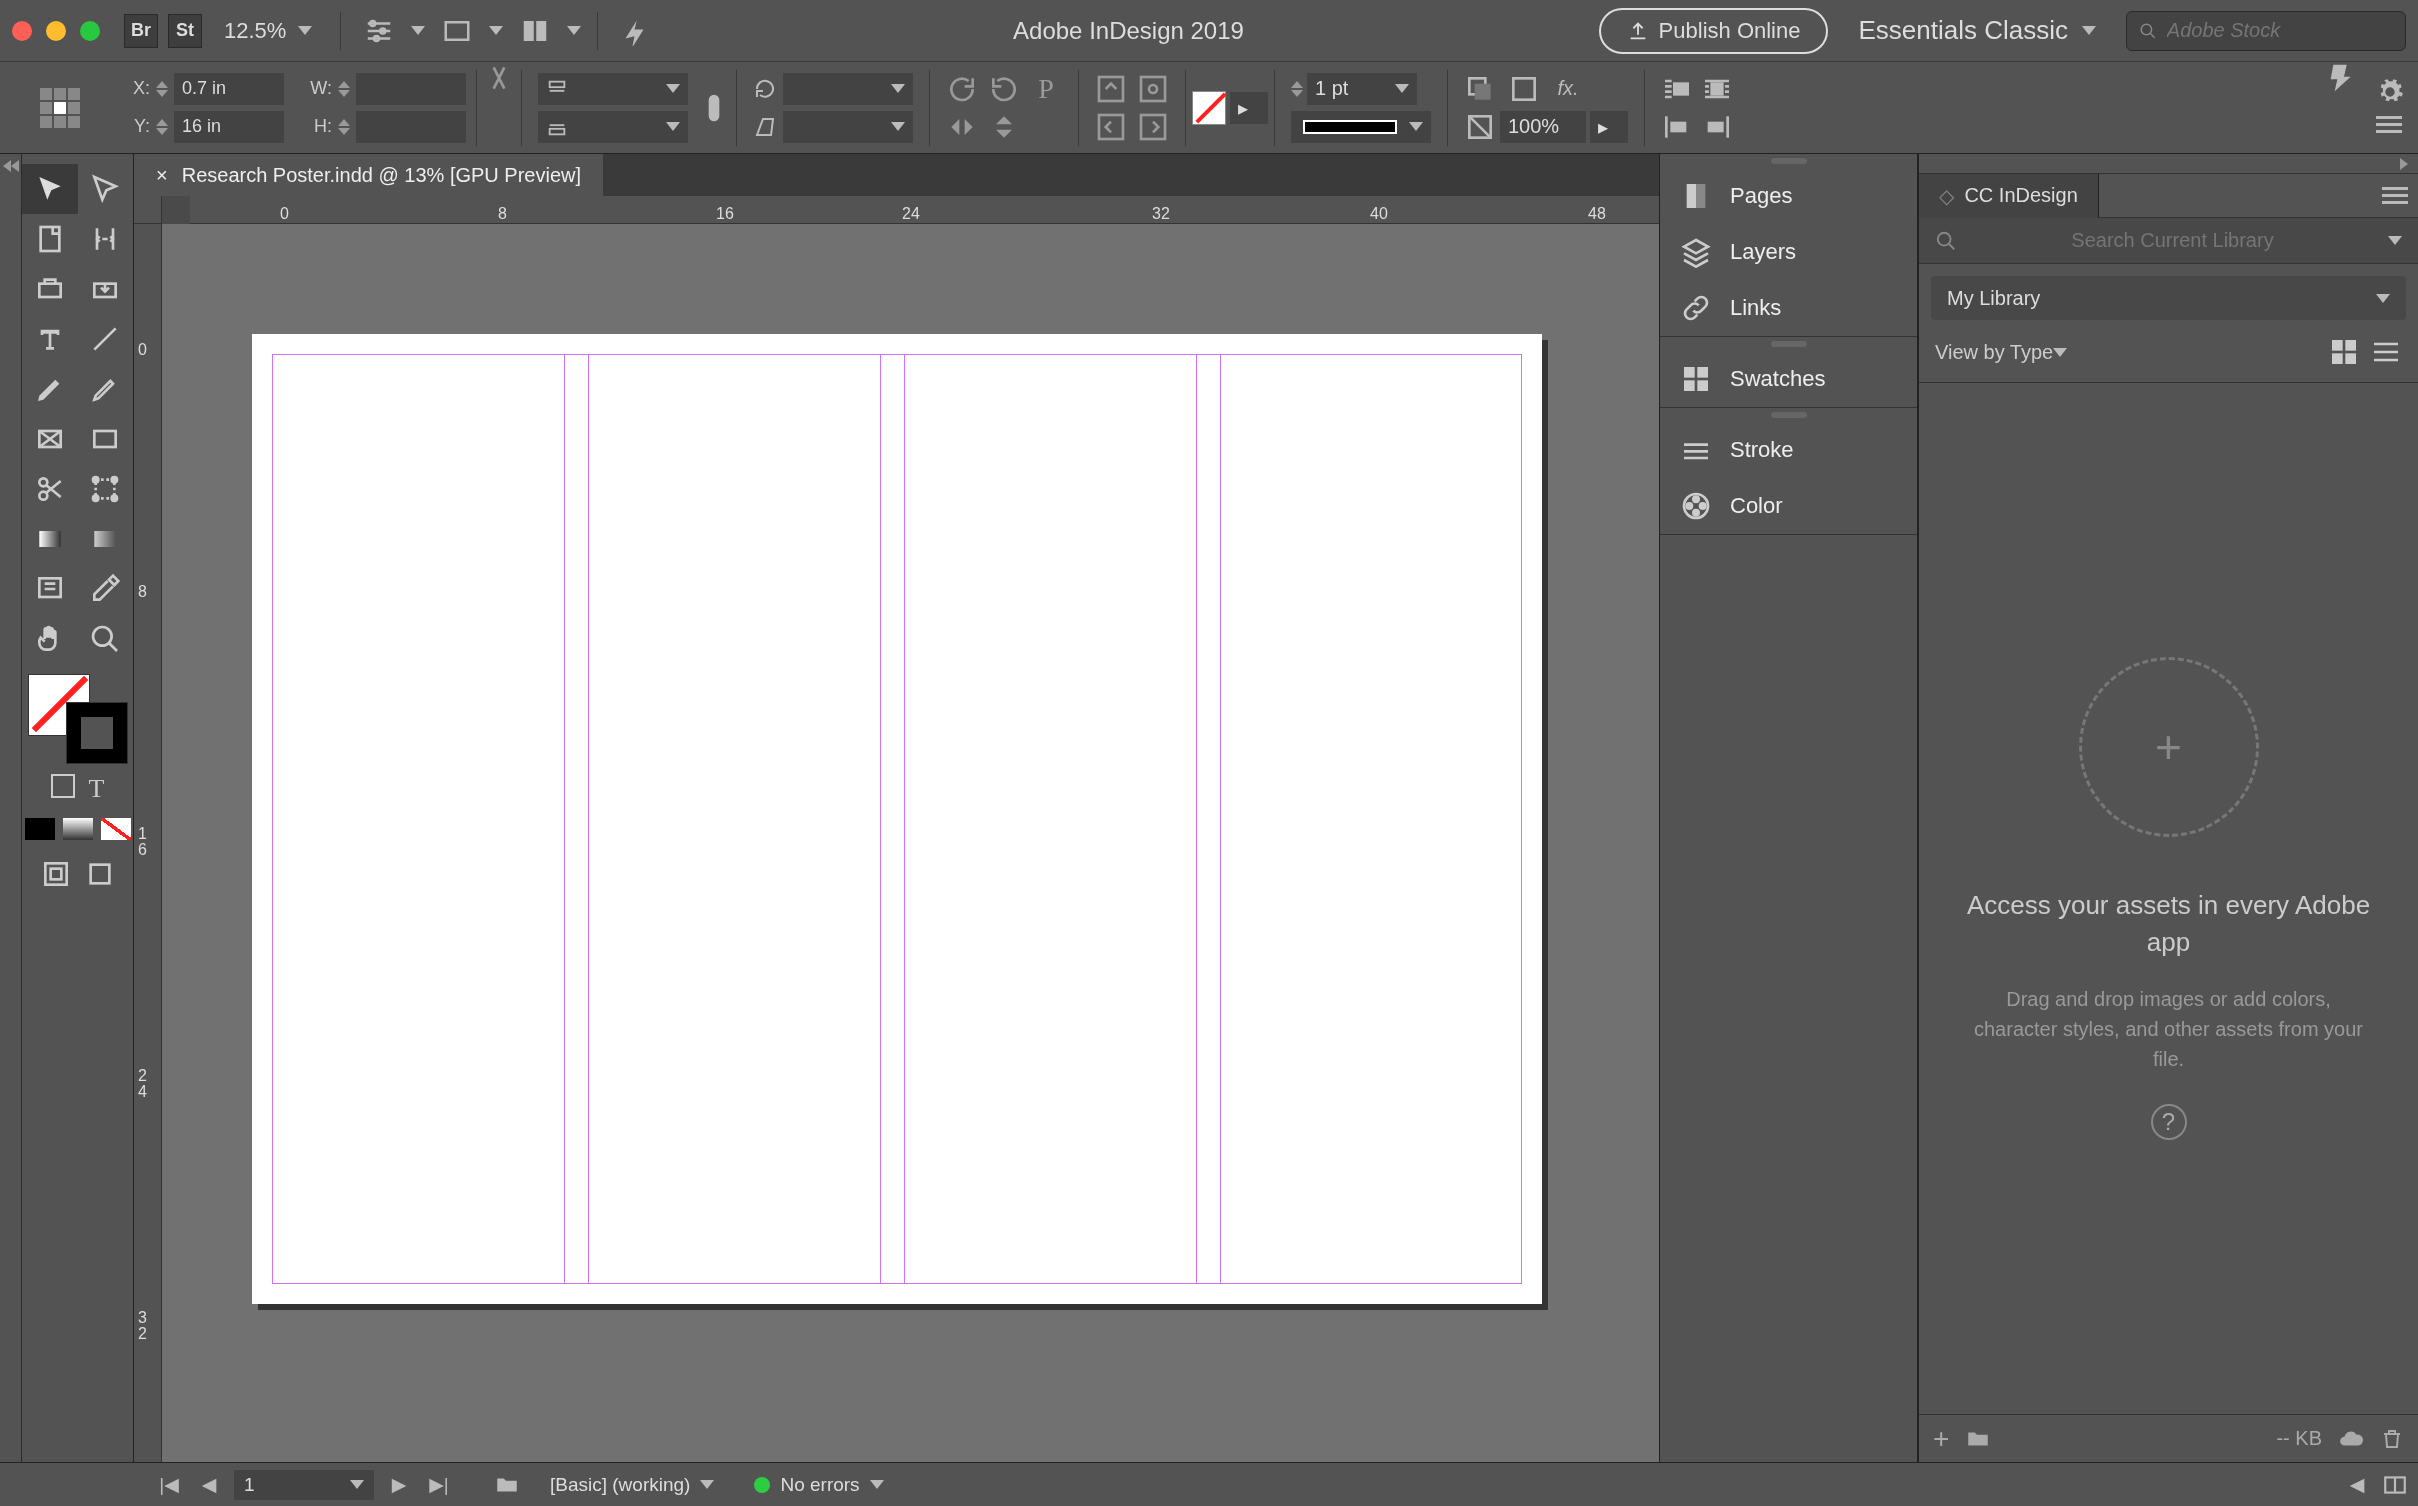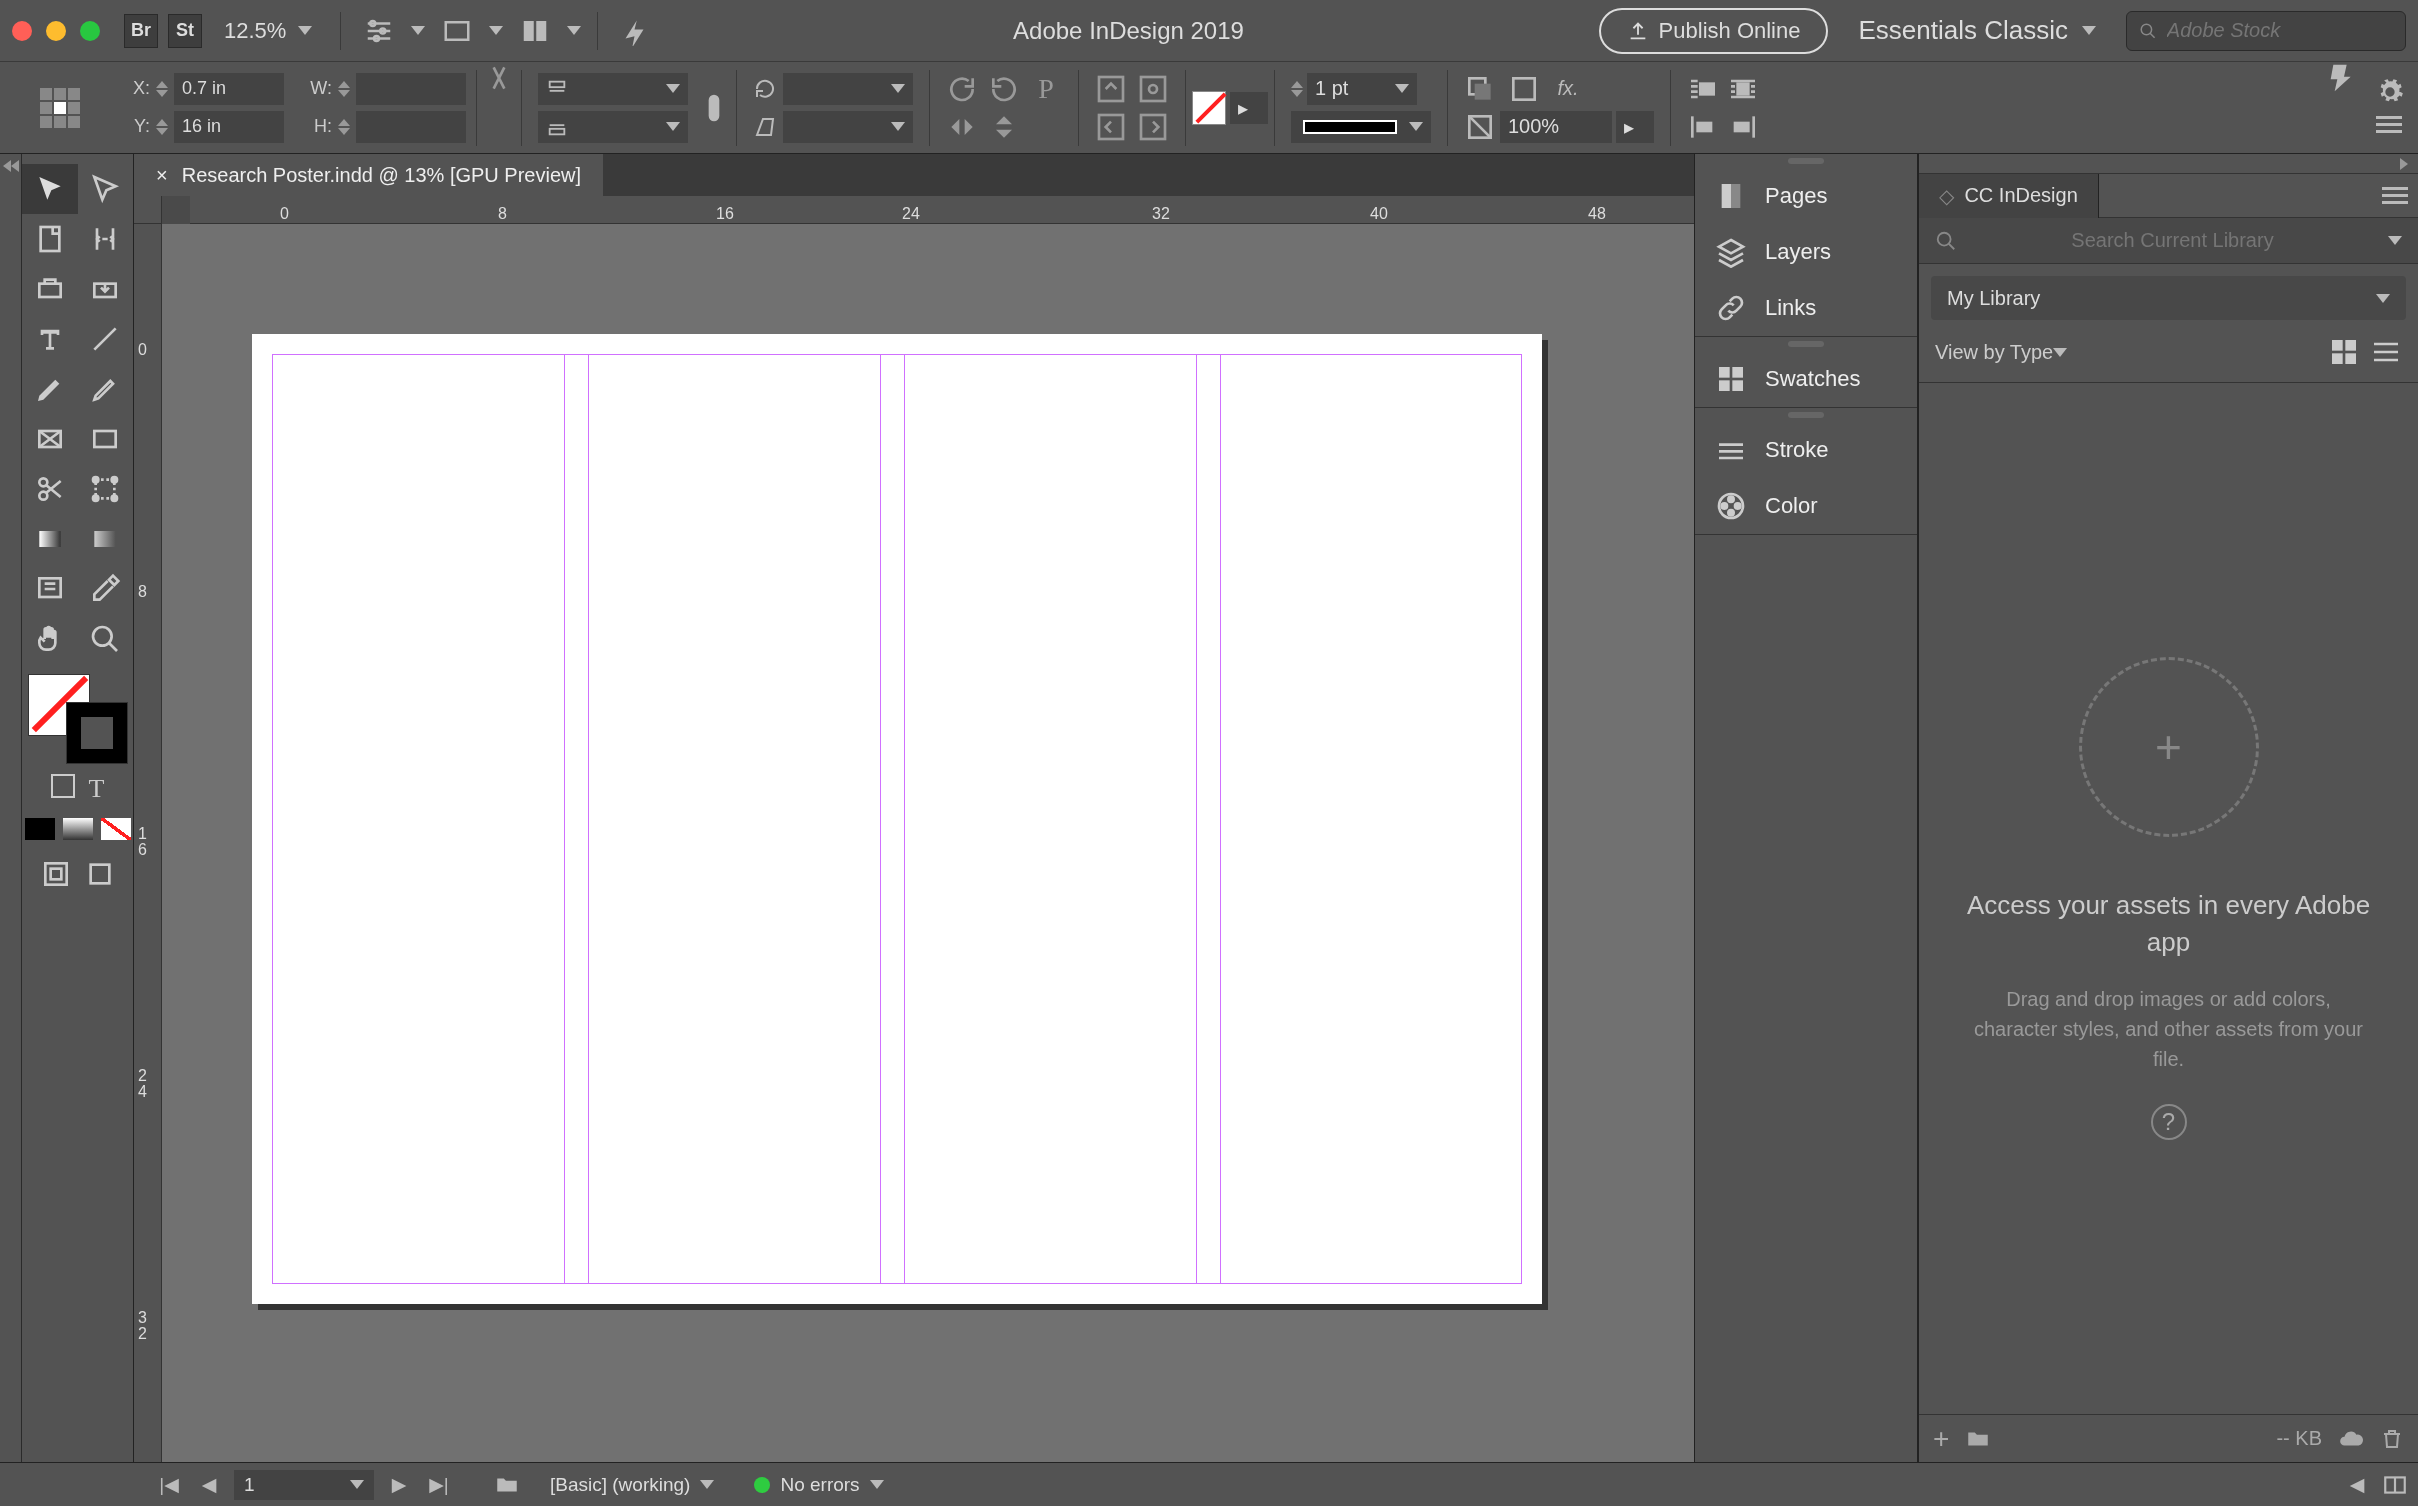--- a/index.html
+++ b/index.html
@@ -68,21 +68,21 @@
 .ruler-h { height:28px; background:#535353; border-bottom:1px solid #333; display:flex; align-items:flex-end; position:relative; margin-left:28px;}
 .ruler-h .tick{position:absolute;bottom:0;font-size:16px;color:#ddd;}
 .canvas-wrap{flex:1;display:flex;}
 .ruler-v{width:28px;background:#535353;border-right:1px solid #333;position:relative;}
 .ruler-v .tick{position:absolute;left:4px;font-size:16px;color:#ddd;line-height:1;}
 .pasteboard{flex:1;background:#717171;position:relative;overflow:hidden;}
 .page{position:absolute;left:90px;top:110px;width:1290px;height:970px;background:#fff;box-shadow:6px 6px 0 #333;}
 .margin{position:absolute;inset:20px;border:1px solid #d070ff;}
 .colguide{position:absolute;top:20px;bottom:20px;width:1px;background:#d070ff;}
 
-.midpanels { width:224px; background:#535353; border-left:1px solid #222; border-right:1px solid #222; }
+.midpanels { width:259px; background:#535353; border-left:1px solid #222; border-right:1px solid #222; }
 .mp-group{border-bottom:1px solid #333;}
 .mp-handle{height:14px;display:flex;justify-content:center;align-items:center;}
 .mp-handle div{width:36px;height:6px;background:#666;border-radius:3px;}
 .mp-item{height:56px;display:flex;align-items:center;gap:18px;padding:0 20px;font-size:22px;color:#eee;}
 .mp-item svg{width:32px;height:32px;}
 
 .rpanel { width:500px; background:#535353; border-left:1px solid #222; display:flex; flex-direction:column;}
 .rp-top{height:20px;border-bottom:1px solid #333;display:flex;align-items:center;padding:0 10px;justify-content:space-between;}
 .rp-top .arr{width:0;height:0;border-top:6px solid transparent;border-bottom:6px solid transparent;border-left:8px solid #999;}
 .rp-tabbar{height:44px;display:flex;align-items:center;border-bottom:1px solid #333;}
@@ -368,21 +368,21 @@
         </div>
         <div class="ico" style="font-style:italic;font-size:20px;color:#bbb">fx.</div>
       </div>
     <div style="display:flex;align-items:center;gap:4px">
         <div class="ico">
           <svg viewBox="0 0 24 24" fill="none" stroke="#bbb" stroke-width="2">
             <rect x="4" y="4" width="16" height="16"></rect>
             <path d="M4 4l16 16"></path>
           </svg>
         </div>
-        <div class="ddl" style="width:112px">
+        <div class="ddl" style="width:86px">
           <span>100%</span>
         </div>
         <div class="ddl w38">▸</div>
       </div>
   </div>
   <div class="vsep"></div>
   <div class="ctrl-block">
     <div style="display:flex;gap:8px">
         <div class="ico">
           <svg viewBox="0 0 24 24" fill="none" stroke="#bbb" stroke-width="2">

